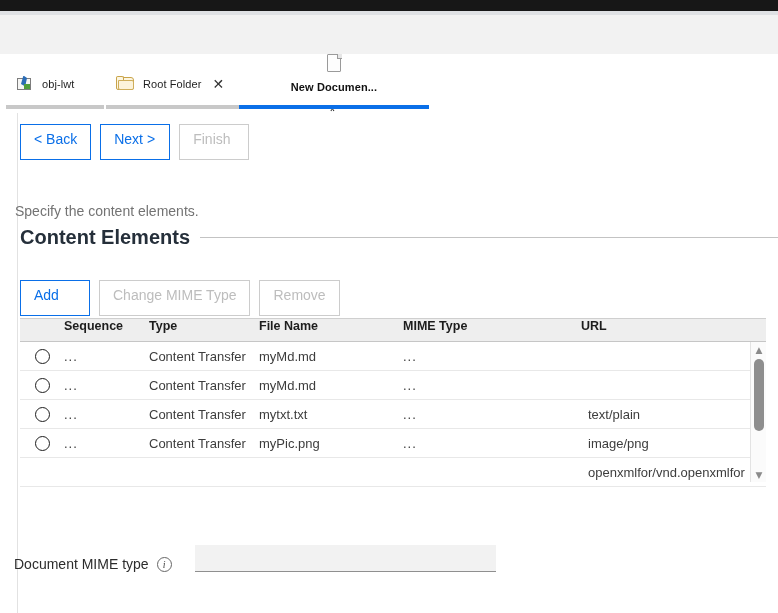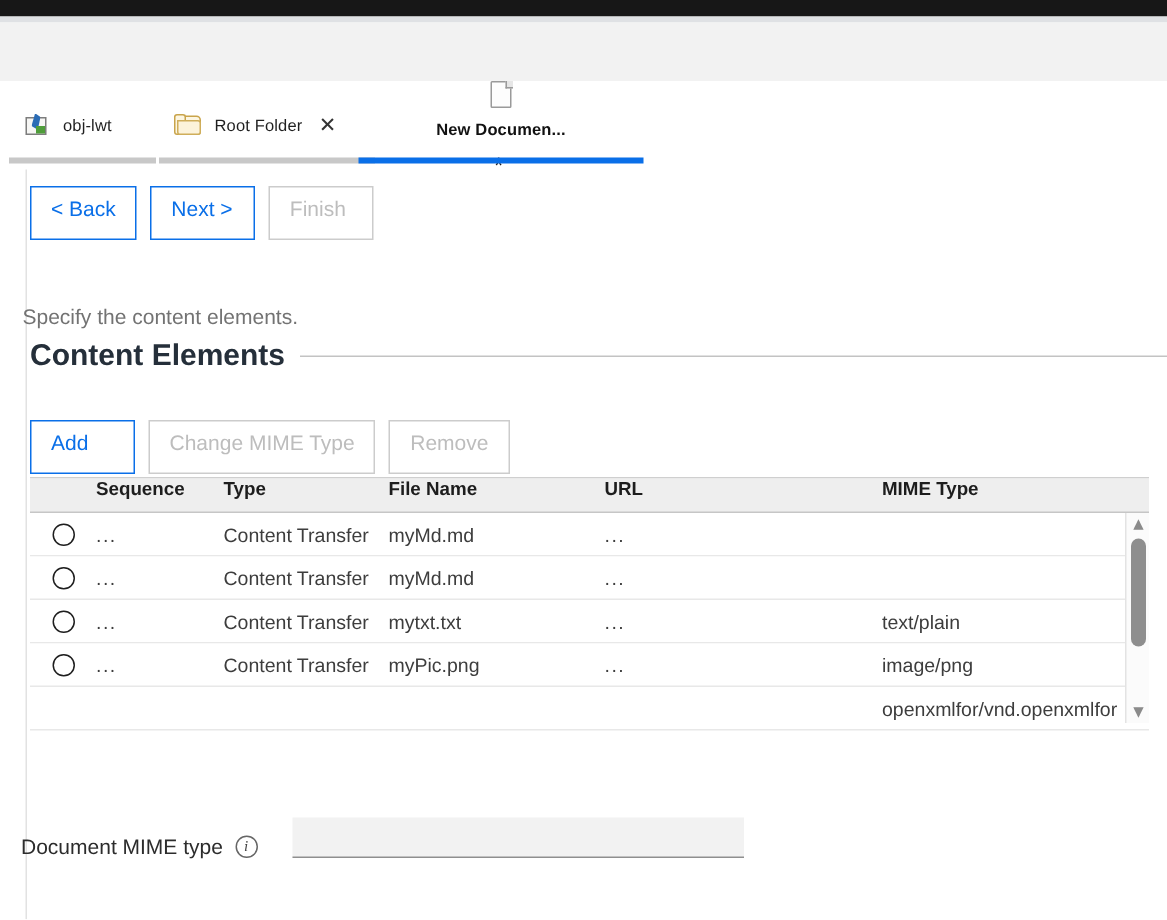--- a/index.html
+++ b/index.html
@@ -412,22 +412,22 @@
       <div class="btn disabled">Remove</div>
     </div>
 
     <div class="table-wrap">
 
       <div class="thead">
         <div class="col-radio"></div>
         <div class="th col-seq">Sequence</div>
         <div class="th col-type">Type</div>
         <div class="th col-file">File Name</div>
+        <div class="th col-mime">MIME Type</div>
         <div class="th col-url">URL</div>
-        <div class="th col-mime">MIME Type</div>
       </div>
 
       <div class="tbody">
 
         <div class="trow">
           <div class="col-radio">
             <span class="radio"></span>
           </div>
           <div class="td col-seq dots">...</div>
           <div class="td col-type">Content Transfer</div>

